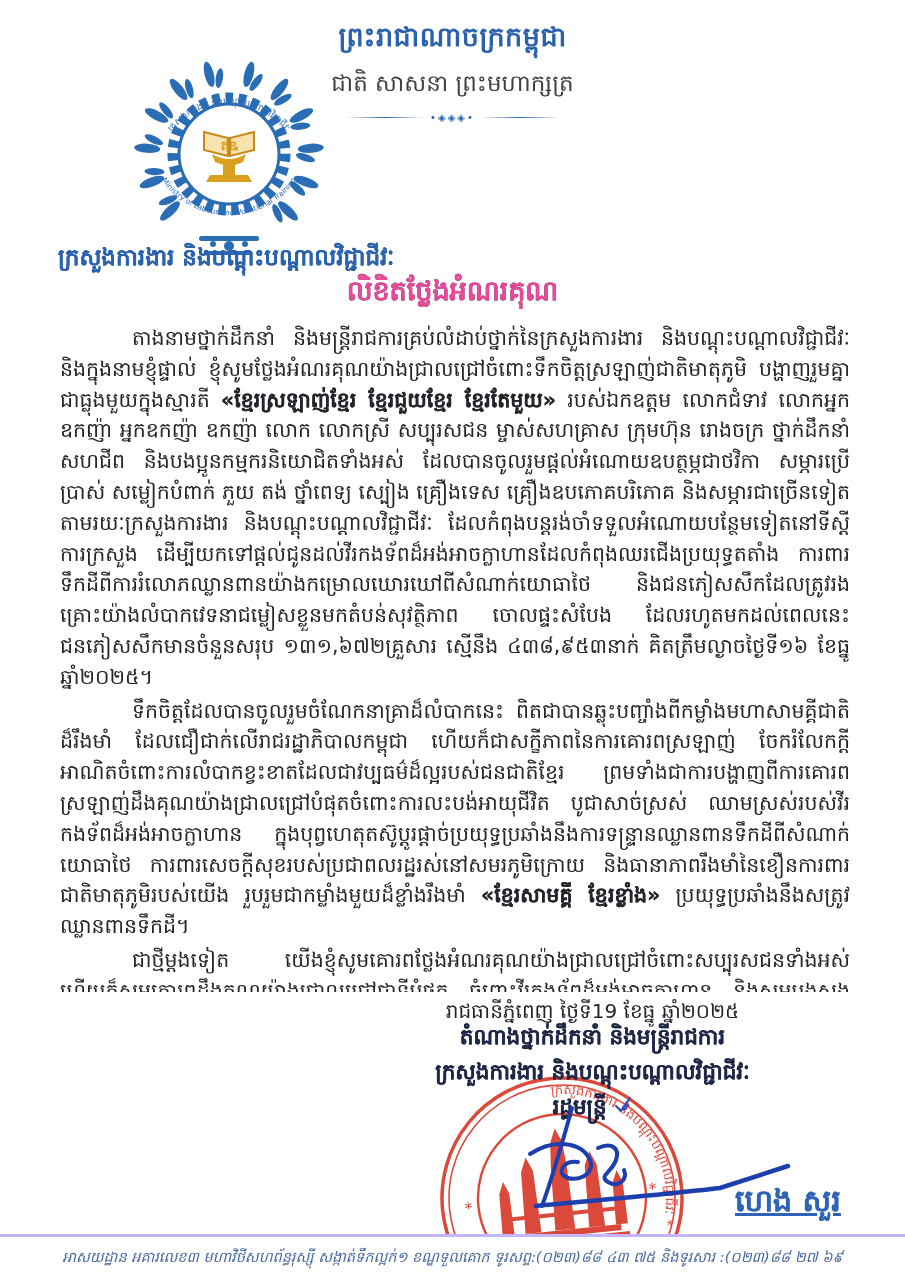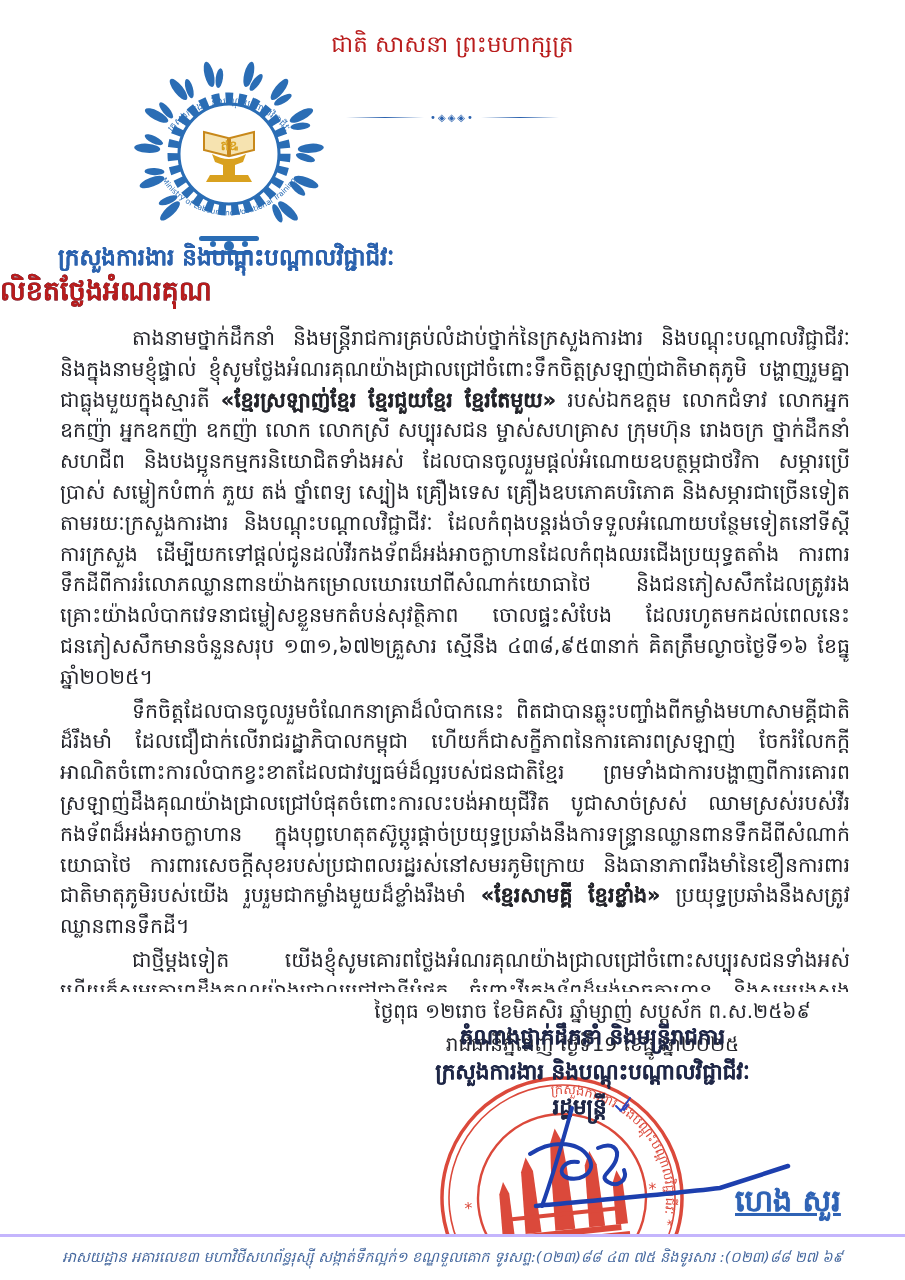--- a/index.html
+++ b/index.html
@@ -5,35 +5,35 @@
   * { margin:0; padding:0; box-sizing:border-box; }
   html,body { background:#e8e8e8; }
   .page {
     position:relative; width:905px; height:1280px; margin:0 auto;
     background:#ffffff; overflow:hidden;
     font-family:"DejaVu Sans", sans-serif;
   }
   
   .header { position:absolute; top:20px; left:0; right:0; text-align:center; }
   .kingdom { font-size:27px; font-weight:bold; color:#2b62ae; letter-spacing:.5px; }
-  .motto   { font-size:23px; color:#b91c1c; margin-top:10px; }
+  .motto   { font-size:23px; color:#404040; margin-top:10px; }
   .divider { position:absolute; top:112px; left:0; right:0; display:flex; align-items:center; justify-content:center; gap:6px; color:#2b62ae; }
   .divider .line { width:78px; height:1px; background:linear-gradient(90deg,transparent,#2b62ae,transparent); }
   .divider .orn  { font-size:10px; letter-spacing:2px; color:#2b62ae; }
   
   .logo { position:absolute; left:122px; top:58px; width:214px; height:202px; }
   
   .ministry-name {
     position:absolute; left:58px; top:243px; font-size:23px; font-weight:bold;
     color:#2b62ae; text-shadow:0 0 .6px #2b62ae;
   }
   
   .doc-title {
-    position:absolute; top:274px; left:0; right:0; text-align:left;
-    font-size:27px; font-weight:bold; color:#b91c1c; text-shadow:0 0 .6px #232b52;
+    position:absolute; top:274px; left:0; right:0; text-align:center;
+    font-size:27px; font-weight:bold; color:#ec4899; text-shadow:0 0 .6px #232b52;
   }
   
   .body-text {
     position:absolute; left:57px; right:52px; top:320px; height:672px; overflow:hidden;
     font-size:20.5px; line-height:30.8px; text-align:justify; color:#24252b;
   }
   .body-text p { margin:3px; text-indent:72px; }
   .body-text strong { font-weight:bold; text-shadow:0 0 .5px #24252b; }
   
   .closing {
@@ -60,20 +60,21 @@
     display:flex; align-items:center; justify-content:center;
   }
   .footer-text { font-style:italic; font-size:14.5px; color:#44679e; }
 </style>
 </head>
 <body>
 
 <div class="page">
 
   <div class="header">
+    <div class="kingdom">ព្រះរាជាណាចក្រកម្ពុជា</div>
     <div class="motto">ជាតិ សាសនា ព្រះមហាក្សត្រ</div>
   </div>
   <div class="divider">
     <span class="line"></span>
     <span class="orn">•◈◈◈•</span>
     <span class="line"></span>
   </div>
 
   <div class="logo">
     <svg width="214" height="202" viewBox="0 0 214 202">
@@ -135,21 +136,20 @@
 
   <div class="doc-title">លិខិតថ្លែងអំណរគុណ</div>
 
   <div class="body-text">
     <p><span>តាងនាមថ្នាក់ដឹកនាំ និងមន្ត្រីរាជការគ្រប់លំដាប់ថ្នាក់នៃក្រសួងការងារ និងបណ្តុះបណ្តាលវិជ្ជាជីវៈ និងក្នុងនាមខ្ញុំផ្ទាល់ ខ្ញុំសូមថ្លែងអំណរគុណយ៉ាងជ្រាលជ្រៅចំពោះទឹកចិត្តស្រឡាញ់ជាតិមាតុភូមិ បង្ហាញរួមគ្នាជាធ្លុងមួយក្នុងស្មារតី </span><strong>«ខ្មែរស្រឡាញ់ខ្មែរ ខ្មែរជួយខ្មែរ ខ្មែរតែមួយ»</strong><span> របស់ឯកឧត្តម លោកជំទាវ លោកអ្នកឧកញ៉ា អ្នកឧកញ៉ា ឧកញ៉ា លោក លោកស្រី សប្បុរសជន ម្ចាស់សហគ្រាស ក្រុមហ៊ុន រោងចក្រ ថ្នាក់ដឹកនាំសហជីព និងបងប្អូនកម្មករនិយោជិតទាំងអស់ ដែលបានចូលរួមផ្តល់អំណោយឧបត្ថម្ភជាថវិកា សម្ភារប្រើប្រាស់ សម្លៀកបំពាក់ ភួយ តង់ ថ្នាំពេទ្យ ស្បៀង គ្រឿងទេស គ្រឿងឧបភោគបរិភោគ និងសម្ភារជាច្រើនទៀត តាមរយៈក្រសួងការងារ និងបណ្តុះបណ្តាលវិជ្ជាជីវៈ ដែលកំពុងបន្តរង់ចាំទទួលអំណោយបន្ថែមទៀតនៅទីស្តីការក្រសួង ដើម្បីយកទៅផ្តល់ជូនដល់វីរកងទ័ពដ៏អង់អាចក្លាហានដែលកំពុងឈរជើងប្រយុទ្ធតតាំង ការពារទឹកដីពីការរំលោភឈ្លានពានយ៉ាងកម្រោលឃោរឃៅពីសំណាក់យោធាថៃ និងជនភៀសសឹកដែលត្រូវរងគ្រោះយ៉ាងលំបាកវេទនាជម្លៀសខ្លួនមកតំបន់សុវត្ថិភាព ចោលផ្ទះសំបែង ដែលរហូតមកដល់ពេលនេះ ជនភៀសសឹកមានចំនួនសរុប ១៣១,៦៧២គ្រួសារ ស្មើនឹង ៤៣៨,៩៥៣នាក់ គិតត្រឹមល្ងាចថ្ងៃទី១៦ ខែធ្នូ ឆ្នាំ២០២៥។</span></p>
     <p><span>ទឹកចិត្តដែលបានចូលរួមចំណែកនាគ្រាដ៏លំបាកនេះ ពិតជាបានឆ្លុះបញ្ចាំងពីកម្លាំងមហាសាមគ្គីជាតិដ៏រឹងមាំ ដែលជឿជាក់លើរាជរដ្ឋាភិបាលកម្ពុជា ហើយក៏ជាសក្ខីភាពនៃការគោរពស្រឡាញ់ ចែករំលែកក្តីអាណិតចំពោះការលំបាកខ្វះខាតដែលជាវប្បធម៌ដ៏ល្អរបស់ជនជាតិខ្មែរ ព្រមទាំងជាការបង្ហាញពីការគោរពស្រឡាញ់ដឹងគុណយ៉ាងជ្រាលជ្រៅបំផុតចំពោះការលះបង់អាយុជីវិត បូជាសាច់ស្រស់ ឈាមស្រស់របស់វីរកងទ័ពដ៏អង់អាចក្លាហាន ក្នុងបុព្វហេតុតស៊ូប្តូរផ្តាច់ប្រយុទ្ធប្រឆាំងនឹងការទន្ទ្រានឈ្លានពានទឹកដីពីសំណាក់យោធាថៃ ការពារសេចក្តីសុខរបស់ប្រជាពលរដ្ឋរស់នៅសមរភូមិក្រោយ និងធានាភាពរឹងមាំនៃខឿនការពារជាតិមាតុភូមិរបស់យើង រួបរួមជាកម្លាំងមួយដ៏ខ្លាំងរឹងមាំ </span><strong>«ខ្មែរសាមគ្គី ខ្មែរខ្លាំង»</strong><span> ប្រយុទ្ធប្រឆាំងនឹងសត្រូវឈ្លានពានទឹកដី។</span></p>
     <p><span>ជាថ្មីម្តងទៀត យើងខ្ញុំសូមគោរពថ្លែងអំណរគុណយ៉ាងជ្រាលជ្រៅចំពោះសប្បុរសជនទាំងអស់ ហើយក៏សូមគោរពដឹងគុណយ៉ាងជ្រាលជ្រៅជាទីបំផុត ចំពោះវីរកងទ័ពដ៏អង់អាចក្លាហាន និងសូមបួងសួងដល់គុណបុណ្យព្រះរតនត្រ័យ កែវទាំងបី វត្ថុស័ក្តិសិទ្ធិក្នុងលោក សូមតាមបីបាច់ថែរក្សាឱ្យរួចផុតពីគ្រោះថ្នាក់ទាំងពួង និងសូមមានសុវត្ថិភាព និងសេចក្តីសុខ ជ័យជម្នះគ្រប់សមរភូមិ ជូនជាតិនិងមាតុភូមិជាទីស្រឡាញ់របស់យើង។</span></p>
   </div>
 
   <div class="closing">
-    <div>ថ្ងៃពុធ ១២រោច ខែមិគសិរ ឆ្នាំម្សាញ់ សប្តស័ក ព.ស.២៥៦៩</div>
     <div>រាជធានីភ្នំពេញ ថ្ងៃទី19 ខែធ្នូ ឆ្នាំ២០២៥</div>
   </div>
 
   <div class="rep-lines">
     <div>តំណាងថ្នាក់ដឹកនាំ និងមន្ត្រីរាជការ</div>
     <div>ក្រសួងការងារ និងបណ្តុះបណ្តាលវិជ្ជាជីវៈ</div>
     <div class="role-line">
       <span>រដ្ឋមន្ត្រី</span>
       <span><svg width="20" height="18" viewBox="0 0 20 18">
             <path d="M3 10 L8 15 L17 2 M11 14 L15 9" stroke="#2746c4" stroke-width="2" fill="none" stroke-linecap="round"></path>

